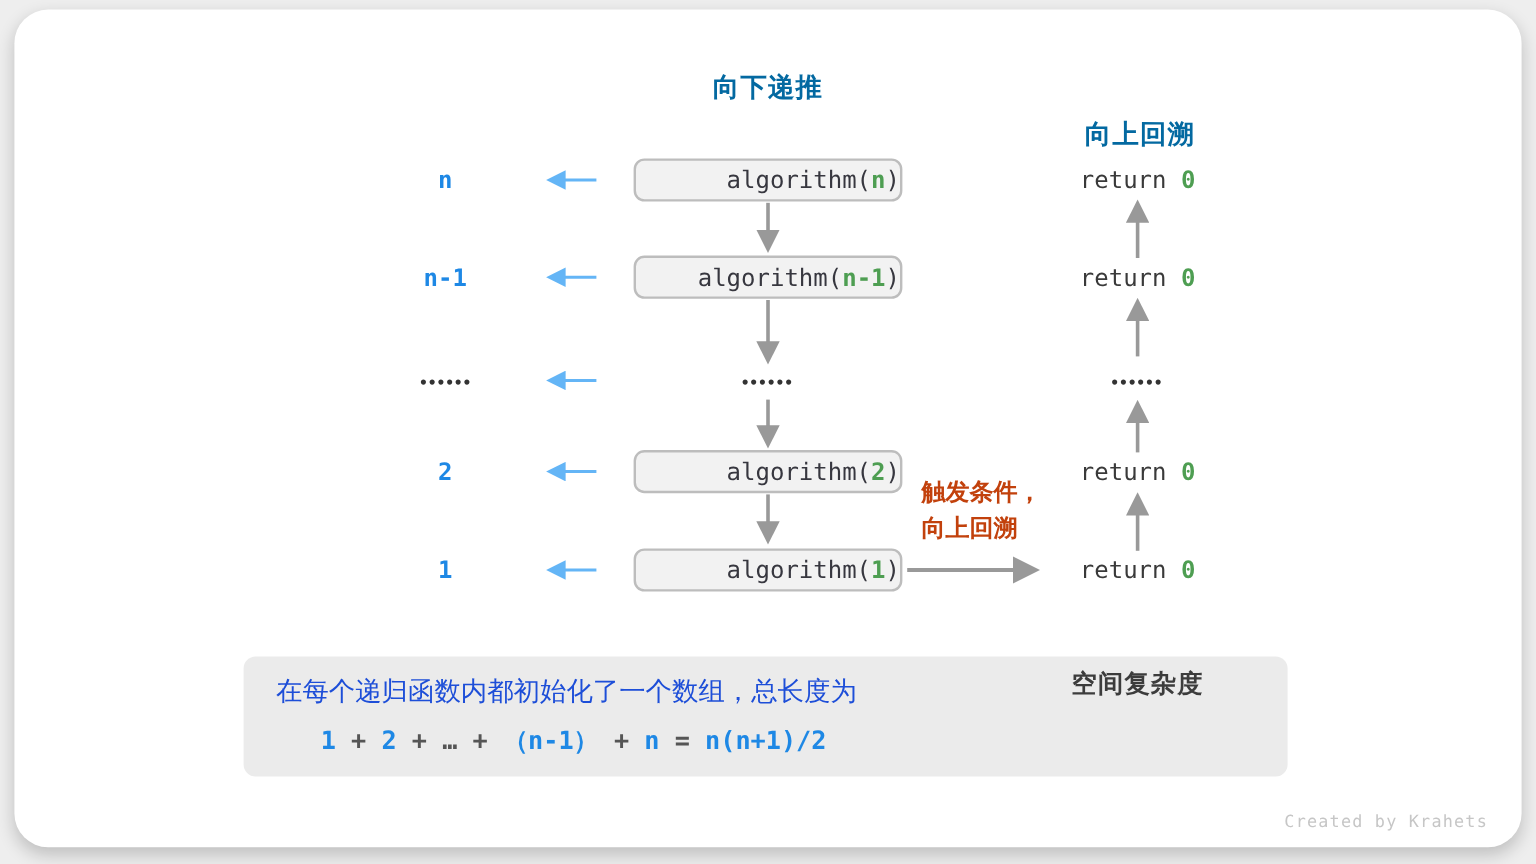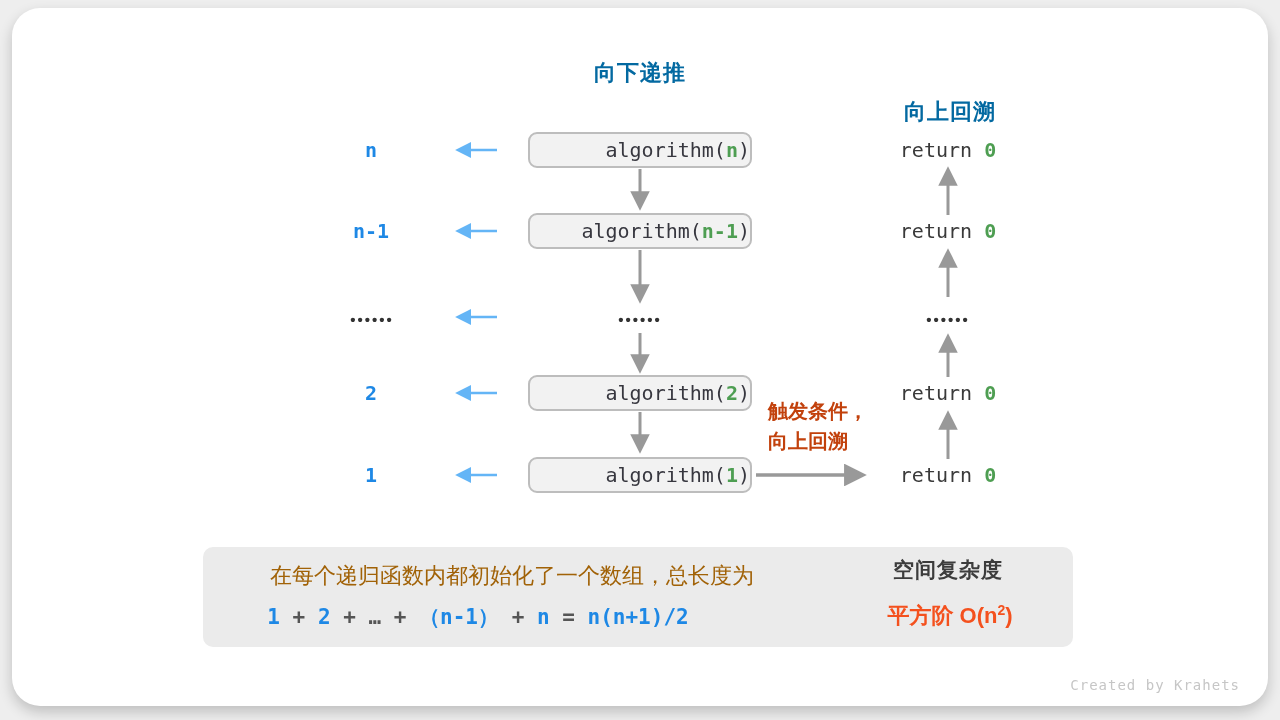--- a/index.html
+++ b/index.html
@@ -36,21 +36,21 @@
     font-size:20px;color:#3a3a3a;}
   .ret .zero{color:#4e9e52;font-weight:700;}
   .dots{font-size:15px;font-weight:700;color:#333333;letter-spacing:2px;}
 
   .trigger{font-size:20px;font-weight:700;color:#c2410c;line-height:30px;}
 
   .summary{
     position:absolute;left:203px;top:547px;width:870px;height:100px;
     background:#ebebeb;border-radius:10px;
   }
-  .sum-line1{font-size:22px;color:#a16207;margin-left:40px;}
+  .sum-line1{font-size:22px;color:#1d4ed8;}
   .formula{font-size:21px;font-weight:700;color:#555555;
     font-family:"DejaVu Sans Mono","Liberation Mono",monospace;margin-left:28px;}
   .formula .blue{color:#1e88e5;}
   .result-title{font-size:21px;font-weight:700;color:#3c3c3c;letter-spacing:1px;text-align:right;}
   .result-order{font-size:22px;font-weight:700;color:#f4511e;}
   .result-order sup{font-size:14px;}
   .credit{font-family:"DejaVu Sans Mono","Liberation Mono",monospace;
     font-size:14px;color:#c6c6c6;letter-spacing:1px;}
 </style>
 </head>
@@ -131,16 +131,15 @@
 
   <div class="abs trigger" style="left:768px;top:396px;">
     <div>触发条件，</div>
     <div>向上回溯</div>
   </div>
 
   <div class="summary"></div>
   <div class="abs ctr sum-line1" style="left:472px;top:576px;">在每个递归函数内都初始化了一个数组，总长度为</div>
   <div class="abs ctr formula" style="left:450px;top:617px;"><span class="blue">1</span><span> + </span><span class="blue">2</span><span> + </span><span>…</span><span> + </span><span class="blue">（n-1）</span><span> + </span><span class="blue">n</span><span> = </span><span class="blue">n(n+1)/2</span></div>
   <div class="abs ctr result-title" style="left:948px;top:570px;">空间复杂度</div>
-  <div class="abs ctr result-order" style="left:950px;top:616px;"><span>平方阶 O(n</span><sup>2</sup><span>)</span></div>
 
   <div class="abs credit" style="right:40px;top:677px;">Created by Krahets</div>
 </div>
 
 </body></html>

